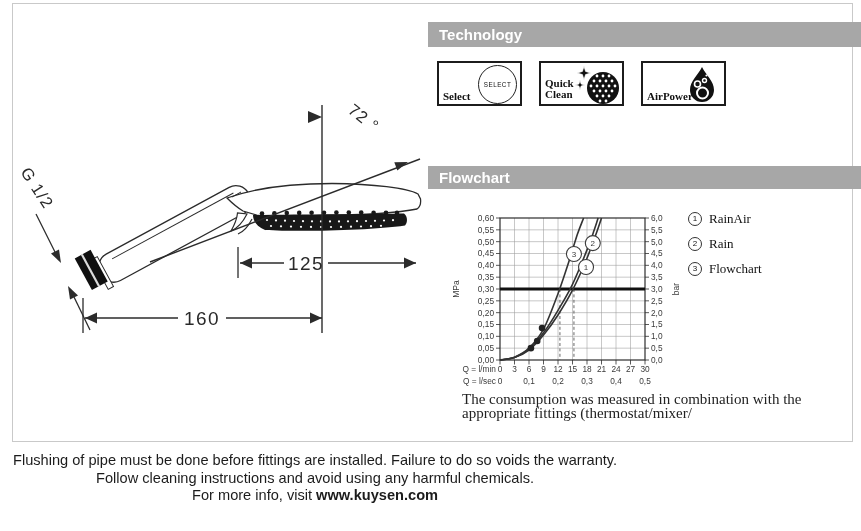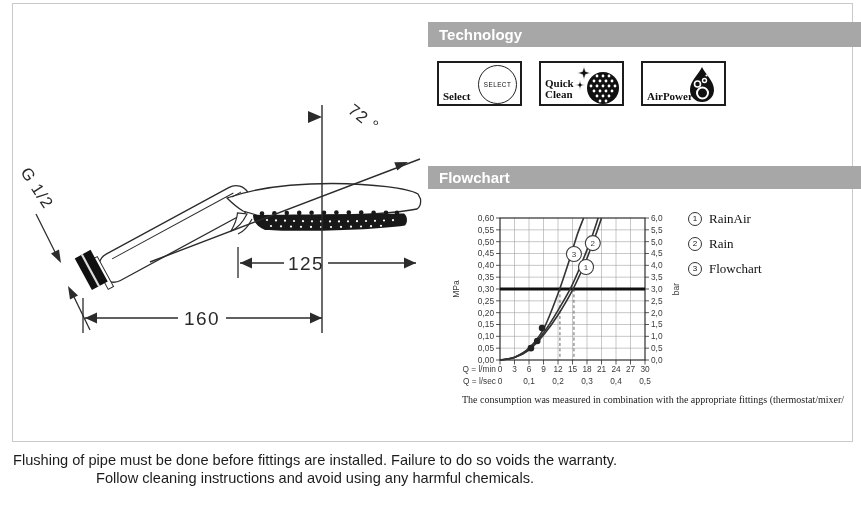--- a/index.html
+++ b/index.html
@@ -13,21 +13,21 @@
   .badge{position:absolute;top:61px;height:45px;width:85px;border:2px solid #1c1c1c;background:#fff;box-sizing:border-box;}
   .badge-label{position:absolute;left:4px;bottom:2px;font-weight:bold;font-size:11px;color:#111;line-height:11px;font-family:Liberation Serif, serif;}
   .select-circle{position:absolute;right:3px;top:2px;width:37px;height:37px;border:1.4px solid #222;border-radius:50%;
         display:flex;align-items:center;justify-content:center;font-size:6.3px;letter-spacing:.5px;color:#111;}
   .legend{position:absolute;left:688px;top:206px;font-family:"Liberation Serif",serif;font-size:13px;color:#111;}
   .legend-row{height:25px;display:flex;align-items:center;}
   .circ-num{display:inline-flex;align-items:center;justify-content:center;width:12px;height:12px;
         border:1px solid #333;border-radius:50%;font-size:8px;font-family:"Liberation Sans",sans-serif;
         margin-right:7px;flex:none;}
   .note{position:absolute;left:462px;top:393px;width:396px;font-family:"Liberation Serif",serif;
-        font-size:10px;line-height:13.5px;color:#222;}
+        font-size:15px;line-height:13.5px;color:#222;}
   .footer{position:absolute;left:13px;top:452px;font-size:14.6px;line-height:17.6px;color:#1c1c1c;text-align:center;}
   svg text{font-family:"Liberation Sans",sans-serif;}
   .dim-text{font-size:19px;fill:#2a2a2a;letter-spacing:1.5px;}
   .dim-text-sm{font-size:16.5px;fill:#2a2a2a;letter-spacing:1px;}
   #flow-svg text{fill:#3a3a3a;}
 </style>
 </head>
 <body>
 
 <div class="page">
@@ -355,15 +355,18 @@
     </div>
   </div>
 
   <div class="note">
     <div>The consumption was measured in combination with the appropriate fittings (thermostat/mixer/</div>
   </div>
 
   <div class="footer">
     <div>Flushing of pipe must be done before fittings are installed. Failure to do so voids the warranty.</div>
     <div>Follow cleaning instructions and avoid using any harmful chemicals.</div>
+    <div>
+      <span>For more info, visit </span><b>www.kuysen.com</b>
+    </div>
   </div>
 
 </div>
 
 </body></html>

